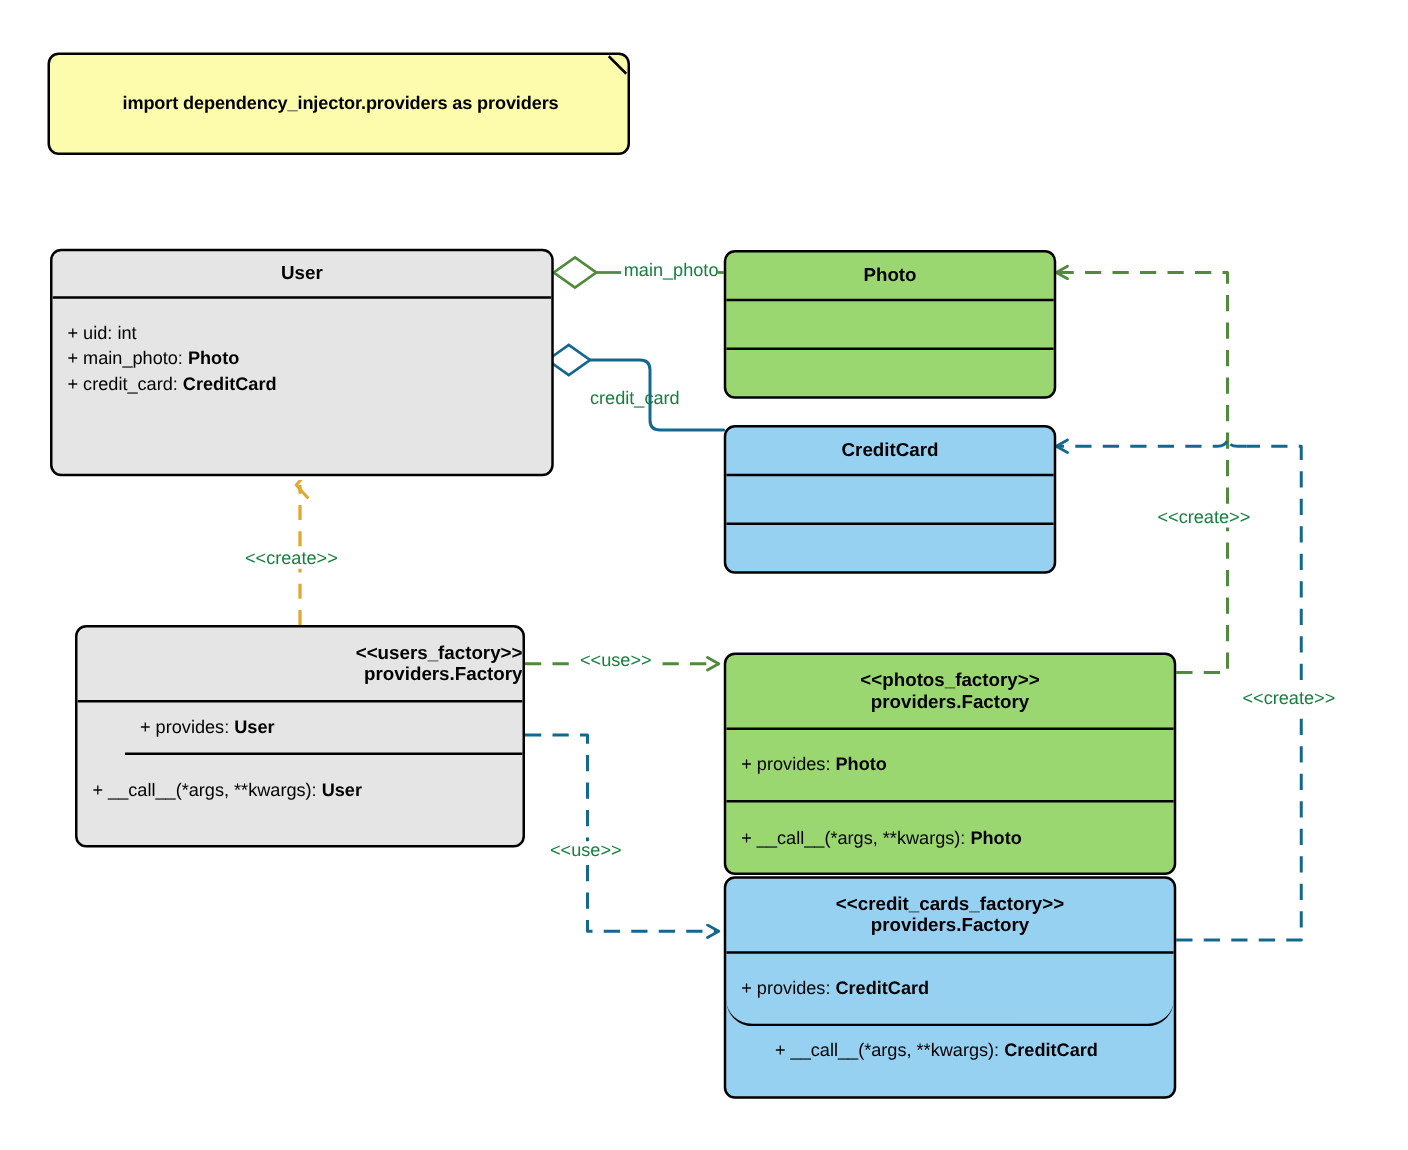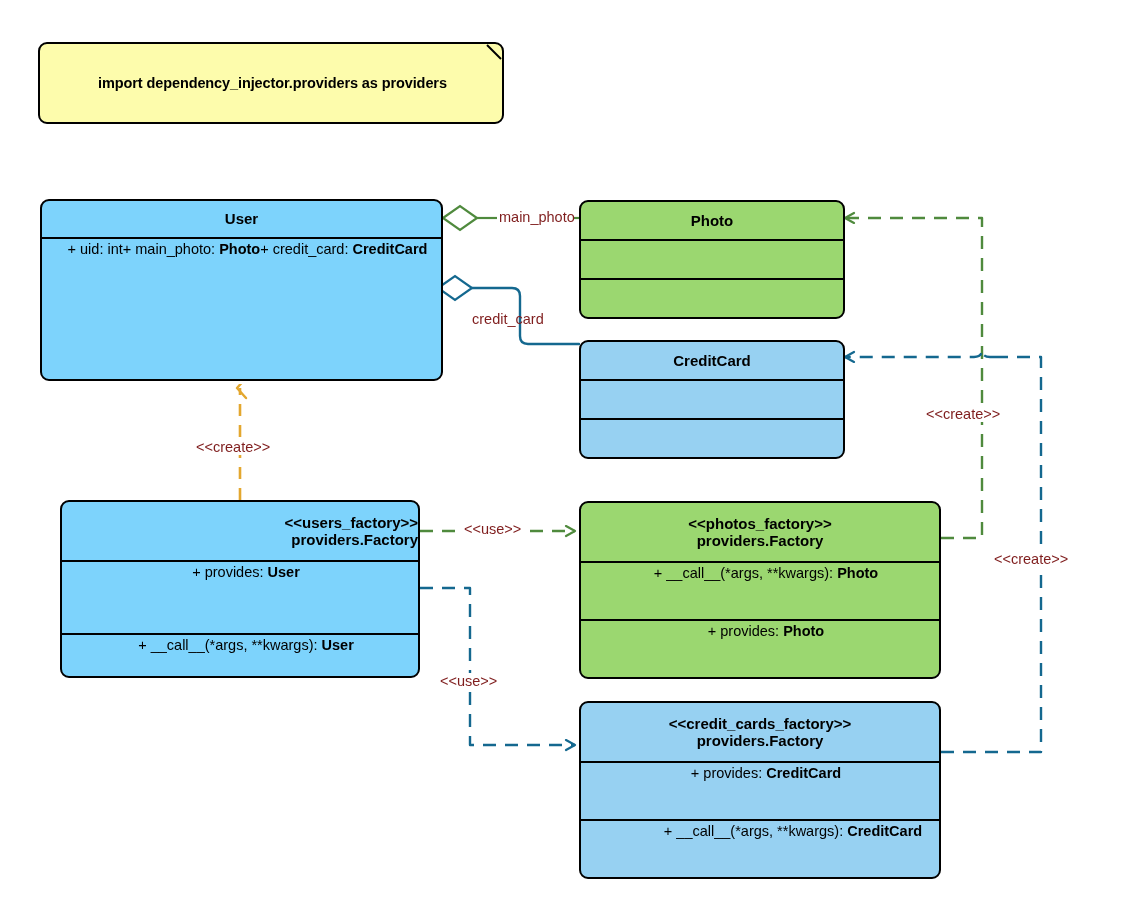--- a/index.html
+++ b/index.html
@@ -70,48 +70,49 @@
   }
   .cmp.head .line {
     font-size: 15px;
     font-weight: bold;
     text-align: center;
     line-height: 1.16;
     white-space: nowrap;
   }
   .cmp.body {
     padding-left: 12px;
+    flex-direction: column;
     align-items: flex-start;
     justify-content: center;
   }
   .cmp.body .line {
     font-size: 14.5px;
     line-height: 1.42;
     white-space: nowrap;
   }
   .cmp.body .line b { font-weight: bold; }
   
-  .fill-yellow { background: #7dd3fc; }
+  .fill-yellow { background: #e5e5e5; }
   .fill-green  { background: #9bd770; }
   .fill-blue   { background: #97d1f2; }
 
   
   #wires {
     position: absolute;
     left: 0;
     top: 0;
     width: 1126px;
     height: 920px;
     pointer-events: none;
   }
   .edge-label {
     position: absolute;
     font-size: 14.5px;
     white-space: nowrap;
-    color: #7f1d1d;
+    color: #15803d;
     background: transparent;
   }
 </style>
 </head>
 <body>
 
 <div id="canvas">
 
   <div class="note" style="left:38px; top:42px; width:466px; height:82px;">
     <span class="note-text">import dependency_injector.providers as providers</span>
@@ -207,47 +208,47 @@
     </div>
     <div class="cmp body" style="height:39px;"></div>
     <div class="cmp body" style="height:38px;"></div>
   </div>
 
   <div class="klass fill-yellow" style="left:60px; top:500px; width:360px; height:178px;">
     <div class="cmp head" style="height:60px;align-items:flex-end;">
       <div class="line">&lt;&lt;users_factory&gt;&gt;</div>
       <div class="line">providers.Factory</div>
     </div>
-    <div class="cmp body" style="height:73px;">
+    <div class="cmp body" style="height:42px;margin-left:38px;">
       <div class="line"><span>+ provides: </span><b>User</b></div>
     </div>
     <div class="cmp body" style="height:58px;border-radius:17px;">
       <div class="line"><span>+ __call__(*args, **kwargs): </span><b>User</b></div>
     </div>
   </div>
 
-  <div class="klass fill-green" style="left:579px; top:501px; width:362px; height:178px;">
+  <div class="klass fill-green" style="left:579px; top:522px; width:362px; height:178px;">
     <div class="cmp head" style="height:60px;">
       <div class="line">&lt;&lt;photos_factory&gt;&gt;</div>
       <div class="line">providers.Factory</div>
     </div>
     <div class="cmp body" style="height:58px;">
+      <div class="line"><span>+ provides: </span><b>Photo</b></div>
+    </div>
+    <div class="cmp body" style="height:58px;">
       <div class="line"><span>+ __call__(*args, **kwargs): </span><b>Photo</b></div>
-    </div>
-    <div class="cmp body" style="height:58px;">
-      <div class="line"><span>+ provides: </span><b>Photo</b></div>
     </div>
   </div>
 
   <div class="klass fill-blue" style="left:579px; top:701px; width:362px; height:178px;">
     <div class="cmp head" style="height:60px;">
       <div class="line">&lt;&lt;credit_cards_factory&gt;&gt;</div>
       <div class="line">providers.Factory</div>
     </div>
-    <div class="cmp body" style="height:58px;">
+    <div class="cmp body" style="height:58px;border-radius:21px;">
       <div class="line"><span>+ provides: </span><b>CreditCard</b></div>
     </div>
     <div class="cmp body" style="height:40px;margin-left:27px;">
       <div class="line"><span>+ __call__(*args, **kwargs): </span><b>CreditCard</b></div>
     </div>
   </div>
 
 </div>
 
 </body></html>

